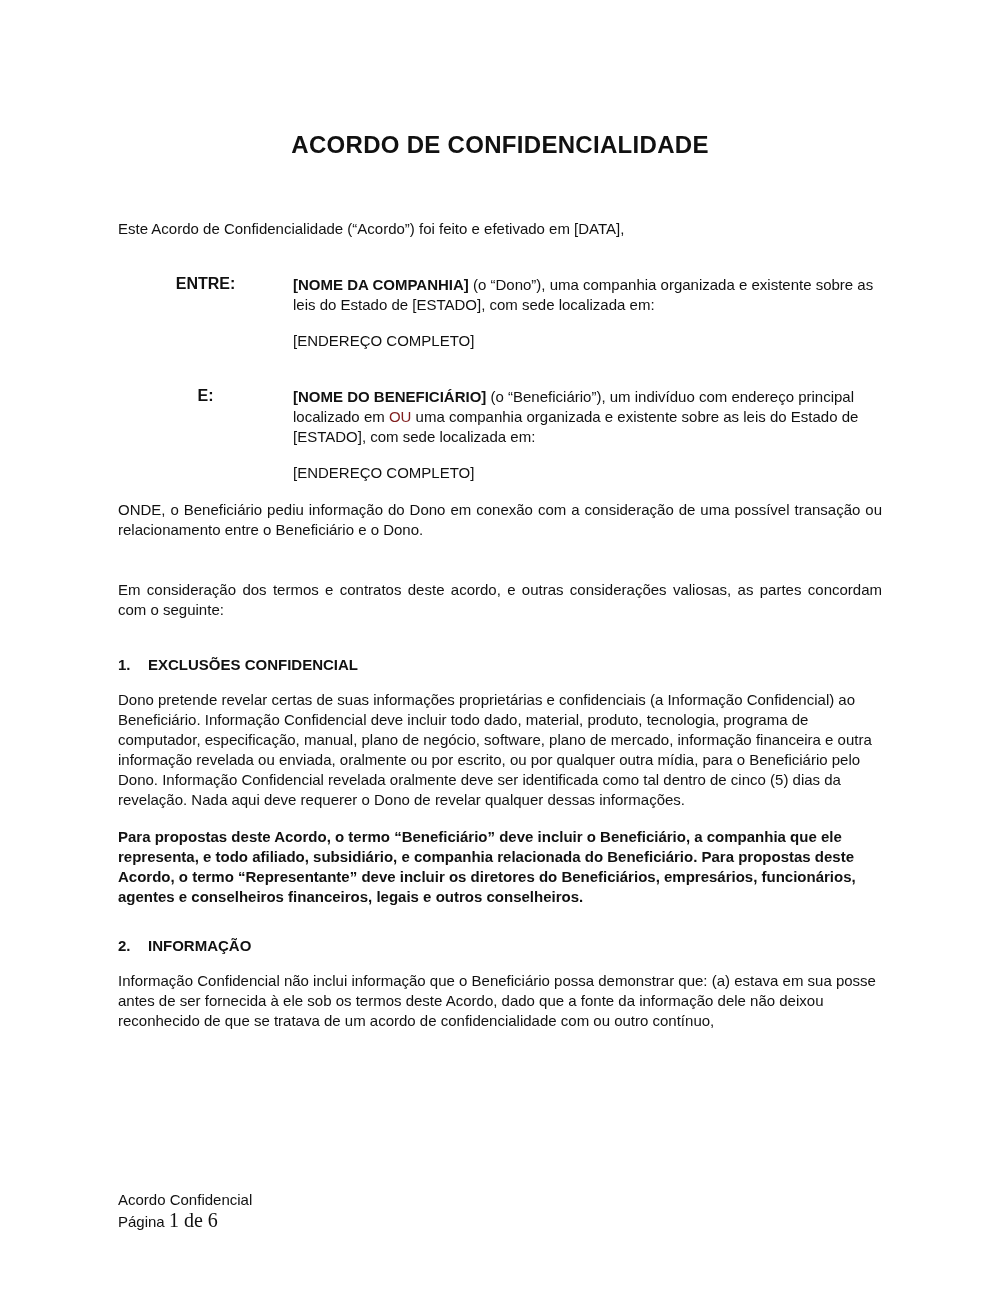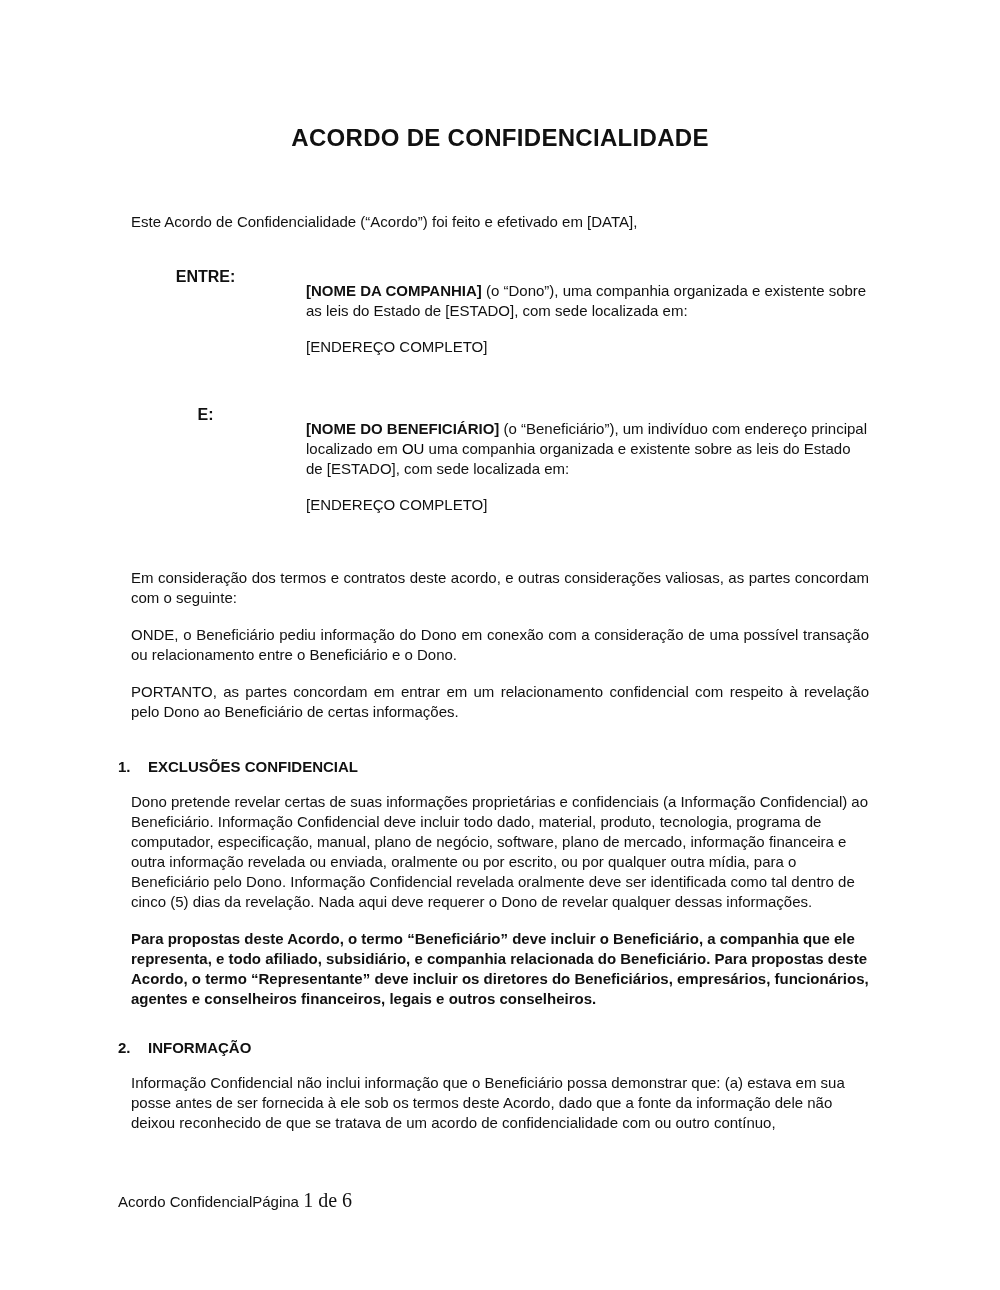--- a/index.html
+++ b/index.html
@@ -11,61 +11,61 @@
     -webkit-font-smoothing:antialiased;
   }
   .page {
     position:relative;
     width:1000px; height:1290px;
     background:#ffffff;
     overflow:hidden;
   }
   .content {
     position:absolute;
-    left:118px; right:118px; top:8px;
+    left:118px; right:118px; top:15px;
   }
   .doc-title {
     margin:0;
     padding-top:116px;
     text-align:center;
     font-size:24px;
     line-height:28px;
     font-weight:bold;
     letter-spacing:0.3px;
   }
-  p { margin:13px; font-size:15px; line-height:20px; }
+  p { margin:0; font-size:15px; line-height:20px; }
   .intro { margin-top:60px; }
   .party { display:flex; margin-top:36px; }
   .party-label { width:175px; flex:0 0 175px; font-weight:bold;text-align:center; }
   .party-body { flex:1; }
   .party-name { font-weight:bold; }
-  .or-word { color:#000000; }
+  .or-word { color:#7f1d1d; }
   .party-address { margin-top:16px; }
   .recital { text-align:justify; }
   .recital-first { margin-top:40px; }
   .recital-next { margin-top:17px; }
   .section-heading {
     display:flex;
     font-size:15px; line-height:20px;
     font-weight:bold;
     margin:0;
   }
   .section-number { width:30px; flex:0 0 30px; }
   .heading-1 { margin-top:35px; }
   .heading-2 { margin-top:29px; }
   .section-par { margin-top:15px; text-align:left; }
   .section-par + .section-par { margin-top:17px;font-weight:bold; }
   .footer {
     position:absolute;
     left:118px; right:118px;
     top:1190px;
     display:flex;
-    justify-content:flex-start;
+    justify-content:space-between;
     align-items:baseline;
-    font-size:15px; line-height:20px;
+    font-size:15px; line-height:20px;flex-direction:column;
   }
   .page-number-serif { font-family:"Liberation Serif", serif; font-size:20px; }
 </style>
 </head>
 <body>
 
 <div class="page">
   <div class="content">
 
     <h1 class="doc-title">ACORDO DE CONFIDENCIALIDADE</h1>
@@ -81,23 +81,22 @@
     </div>
 
     <div class="party">
       <div class="party-label">E:</div>
       <div class="party-body">
         <p><span class="party-name">[NOME DO BENEFICIÁRIO]</span><span> (o “Beneficiário”), um indivíduo com endereço principal localizado em </span><span class="or-word">OU</span><span> uma companhia organizada e existente sobre as leis do Estado de [ESTADO], com sede localizada em:</span></p>
         <p class="party-address">[ENDEREÇO COMPLETO]</p>
       </div>
     </div>
 
+    <p class="recital recital-next">ONDE, o Beneficiário pediu informação do Dono em conexão com a consideração de uma possível transação ou relacionamento entre o Beneficiário e o Dono.</p>
     <p class="recital recital-first">Em consideração dos termos e contratos deste acordo, e outras considerações valiosas, as partes concordam com o seguinte:</p>
-    <p class="recital recital-next">ONDE, o Beneficiário pediu informação do Dono em conexão com a consideração de uma possível transação ou relacionamento entre o Beneficiário e o Dono.</p>
-    <p class="recital recital-next">PORTANTO, as partes concordam em entrar em um relacionamento confidencial com respeito à revelação pelo Dono ao Beneficiário de certas informações.</p>
 
     <div class="section-heading heading-1">
       <span class="section-number">1.</span>
       <span>EXCLUSÕES CONFIDENCIAL</span>
     </div>
     <p class="section-par">Dono pretende revelar certas de suas informações proprietárias e confidenciais (a Informação Confidencial) ao Beneficiário. Informação Confidencial deve incluir todo dado, material, produto, tecnologia, programa de computador, especificação, manual, plano de negócio, software, plano de mercado, informação financeira e outra informação revelada ou enviada, oralmente ou por escrito, ou por qualquer outra mídia, para o Beneficiário pelo Dono. Informação Confidencial revelada oralmente deve ser identificada como tal dentro de cinco (5) dias da revelação. Nada aqui deve requerer o Dono de revelar qualquer dessas informações.</p>
     <p class="section-par">Para propostas deste Acordo, o termo “Beneficiário” deve incluir o Beneficiário, a companhia que ele representa, e todo afiliado, subsidiário, e companhia relacionada do Beneficiário. Para propostas deste Acordo, o termo “Representante” deve incluir os diretores do Beneficiários, empresários, funcionários, agentes e conselheiros financeiros, legais e outros conselheiros.</p>
 
     <div class="section-heading heading-2">
       <span class="section-number">2.</span>

